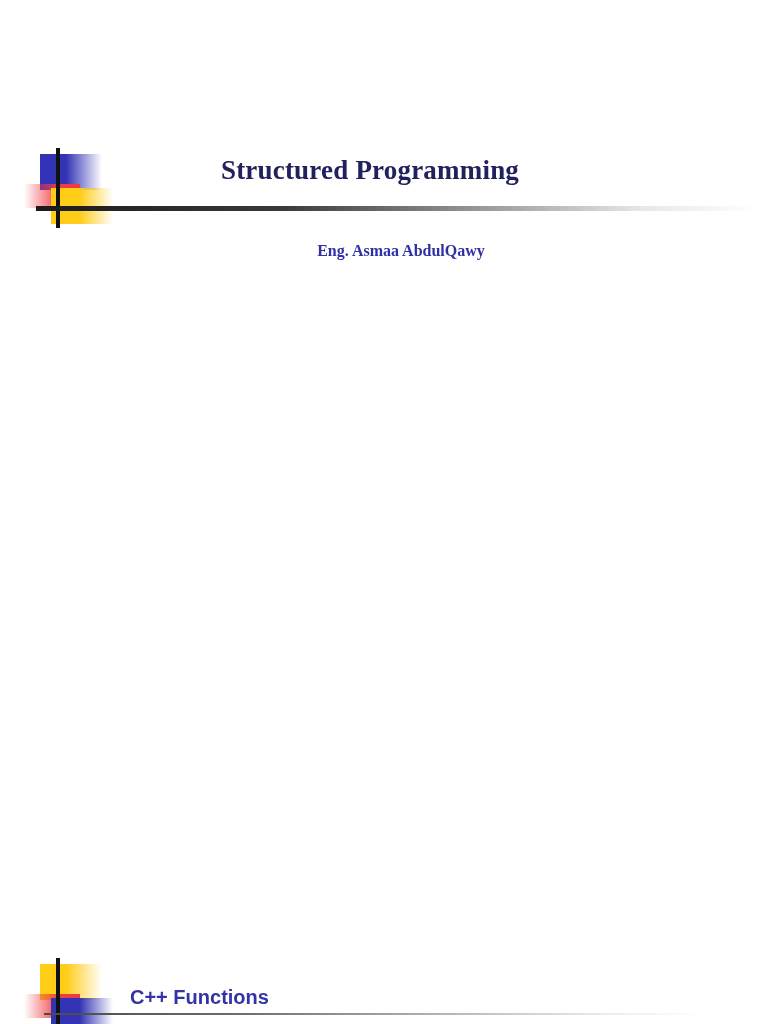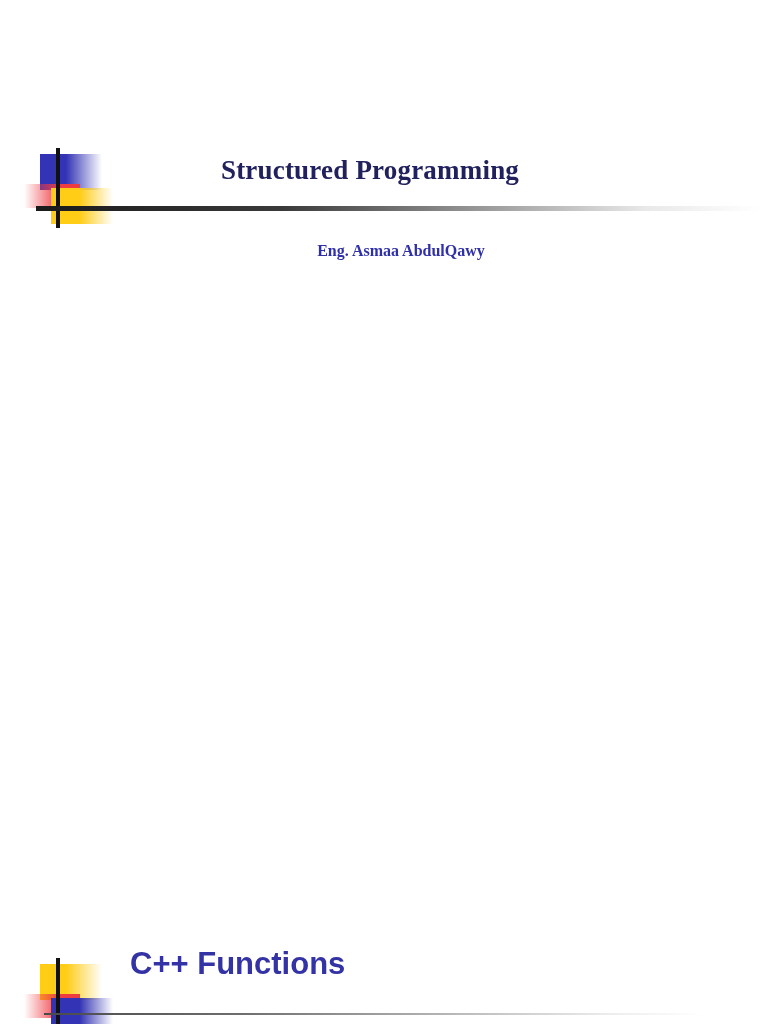--- a/index.html
+++ b/index.html
@@ -113,21 +113,21 @@
   #title-presenter { top: 242px; font-size: 16px; margin-left: 31px; }
   #title-topic     { top: 283px; font-size: 16px; }
 
   
   .section-heading {
     position: absolute;
     font-family: "Liberation Sans", sans-serif;
     font-weight: bold;
     color: #3333a5;
   }
-  #funcs-heading  { left: 130px; top: 476px; font-size: 31px; }
+  #funcs-heading  { left: 130px; top: 516px; font-size: 20px; }
 
   .section-rule {
     position: absolute;
     height: 2px;
     background: linear-gradient(to right, #4a4a4a 0%, #6e6e6e 30%, #b8b8b8 62%, #ededed 86%, #ffffff 100%);
   }
   #funcs-rule  { left: 44px; top: 543px; width: 660px; }
 </style>
 </head>
 <body>

